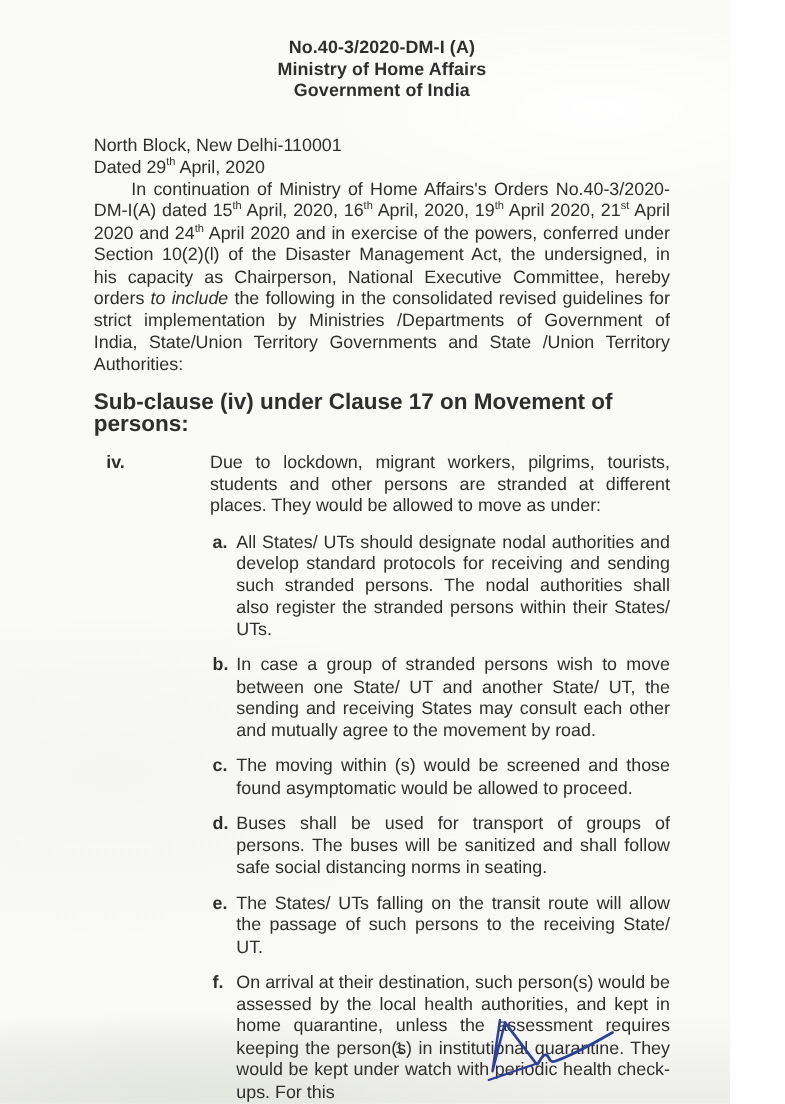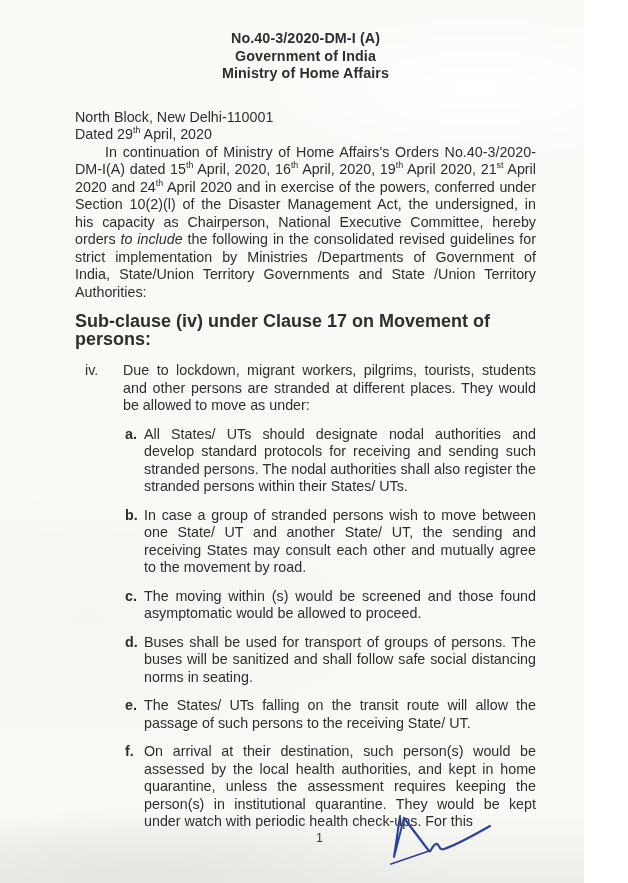--- a/index.html
+++ b/index.html
@@ -45,26 +45,26 @@
     text-indent: 30px;
     word-spacing: 0.5px;
   }
   .subclause-heading {
     font-weight: bold;
     font-size: 18px;
     margin: 12px 0 0 0;
   }
   .clause { display: flex; margin-top: 14px; }
   .clause-label {
-    font-weight: normal;
+    font-weight: bold;
     width: 48px; flex: none;
     padding-left: 10px;
     box-sizing: border-box;
   }
-  .clause-body { flex: 1; min-width: 0; }
+  .clause-body { flex: 1; min-width: 0; margin-left: 45px; }
   .clause-text { margin: 0; text-align: justify; }
   .sub-item { display: flex; margin-top: 11px; margin-left: 2px; }
   .sub-label { font-weight: bold; width: 19px; flex: none; }
   .sub-text { flex: 1; min-width: 0; text-align: justify; margin: 0; }
   sup { font-size: 62%; line-height: 0; vertical-align: super; }
   .seg-bi { font-weight: normal; font-style: italic; }
   .page-num {
     position: absolute;
     left: 316px; top: 830px;
     font-size: 12.5px;
@@ -77,22 +77,22 @@
   }
 </style>
 </head>
 <body>
 
 <div class="page">
   <div class="content">
 
     <div class="doc-header">
       <div>No.40-3/2020-DM-I (A)</div>
+      <div>Ministry of Home Affairs</div>
       <div>Government of India</div>
-      <div>Ministry of Home Affairs</div>
     </div>
 
     <div class="place-date">
       <div>North Block, New Delhi-110001</div>
       <div><span>Dated  29</span><sup>th</sup><span> April, 2020</span></div>
     </div>
 
 
     <p class="intro"><span>In continuation of Ministry of Home Affairs's Orders No.40-3/2020-DM-I(A) dated 15</span><sup>th</sup><span> April, 2020, 16</span><sup>th</sup><span> April, 2020, 19</span><sup>th</sup><span> April 2020, 21</span><sup>st</sup><span> April 2020 and 24</span><sup>th</sup><span> April 2020 and in exercise of the powers, conferred under Section 10(2)(l) of the Disaster Management Act, the undersigned, in his capacity as Chairperson, National Executive Committee, hereby orders </span><span class="seg-bi">to include</span><span> the following in the consolidated revised guidelines for strict implementation by Ministries /Departments of Government of India, State/Union Territory Governments and State /Union Territory Authorities:</span></p>
 

